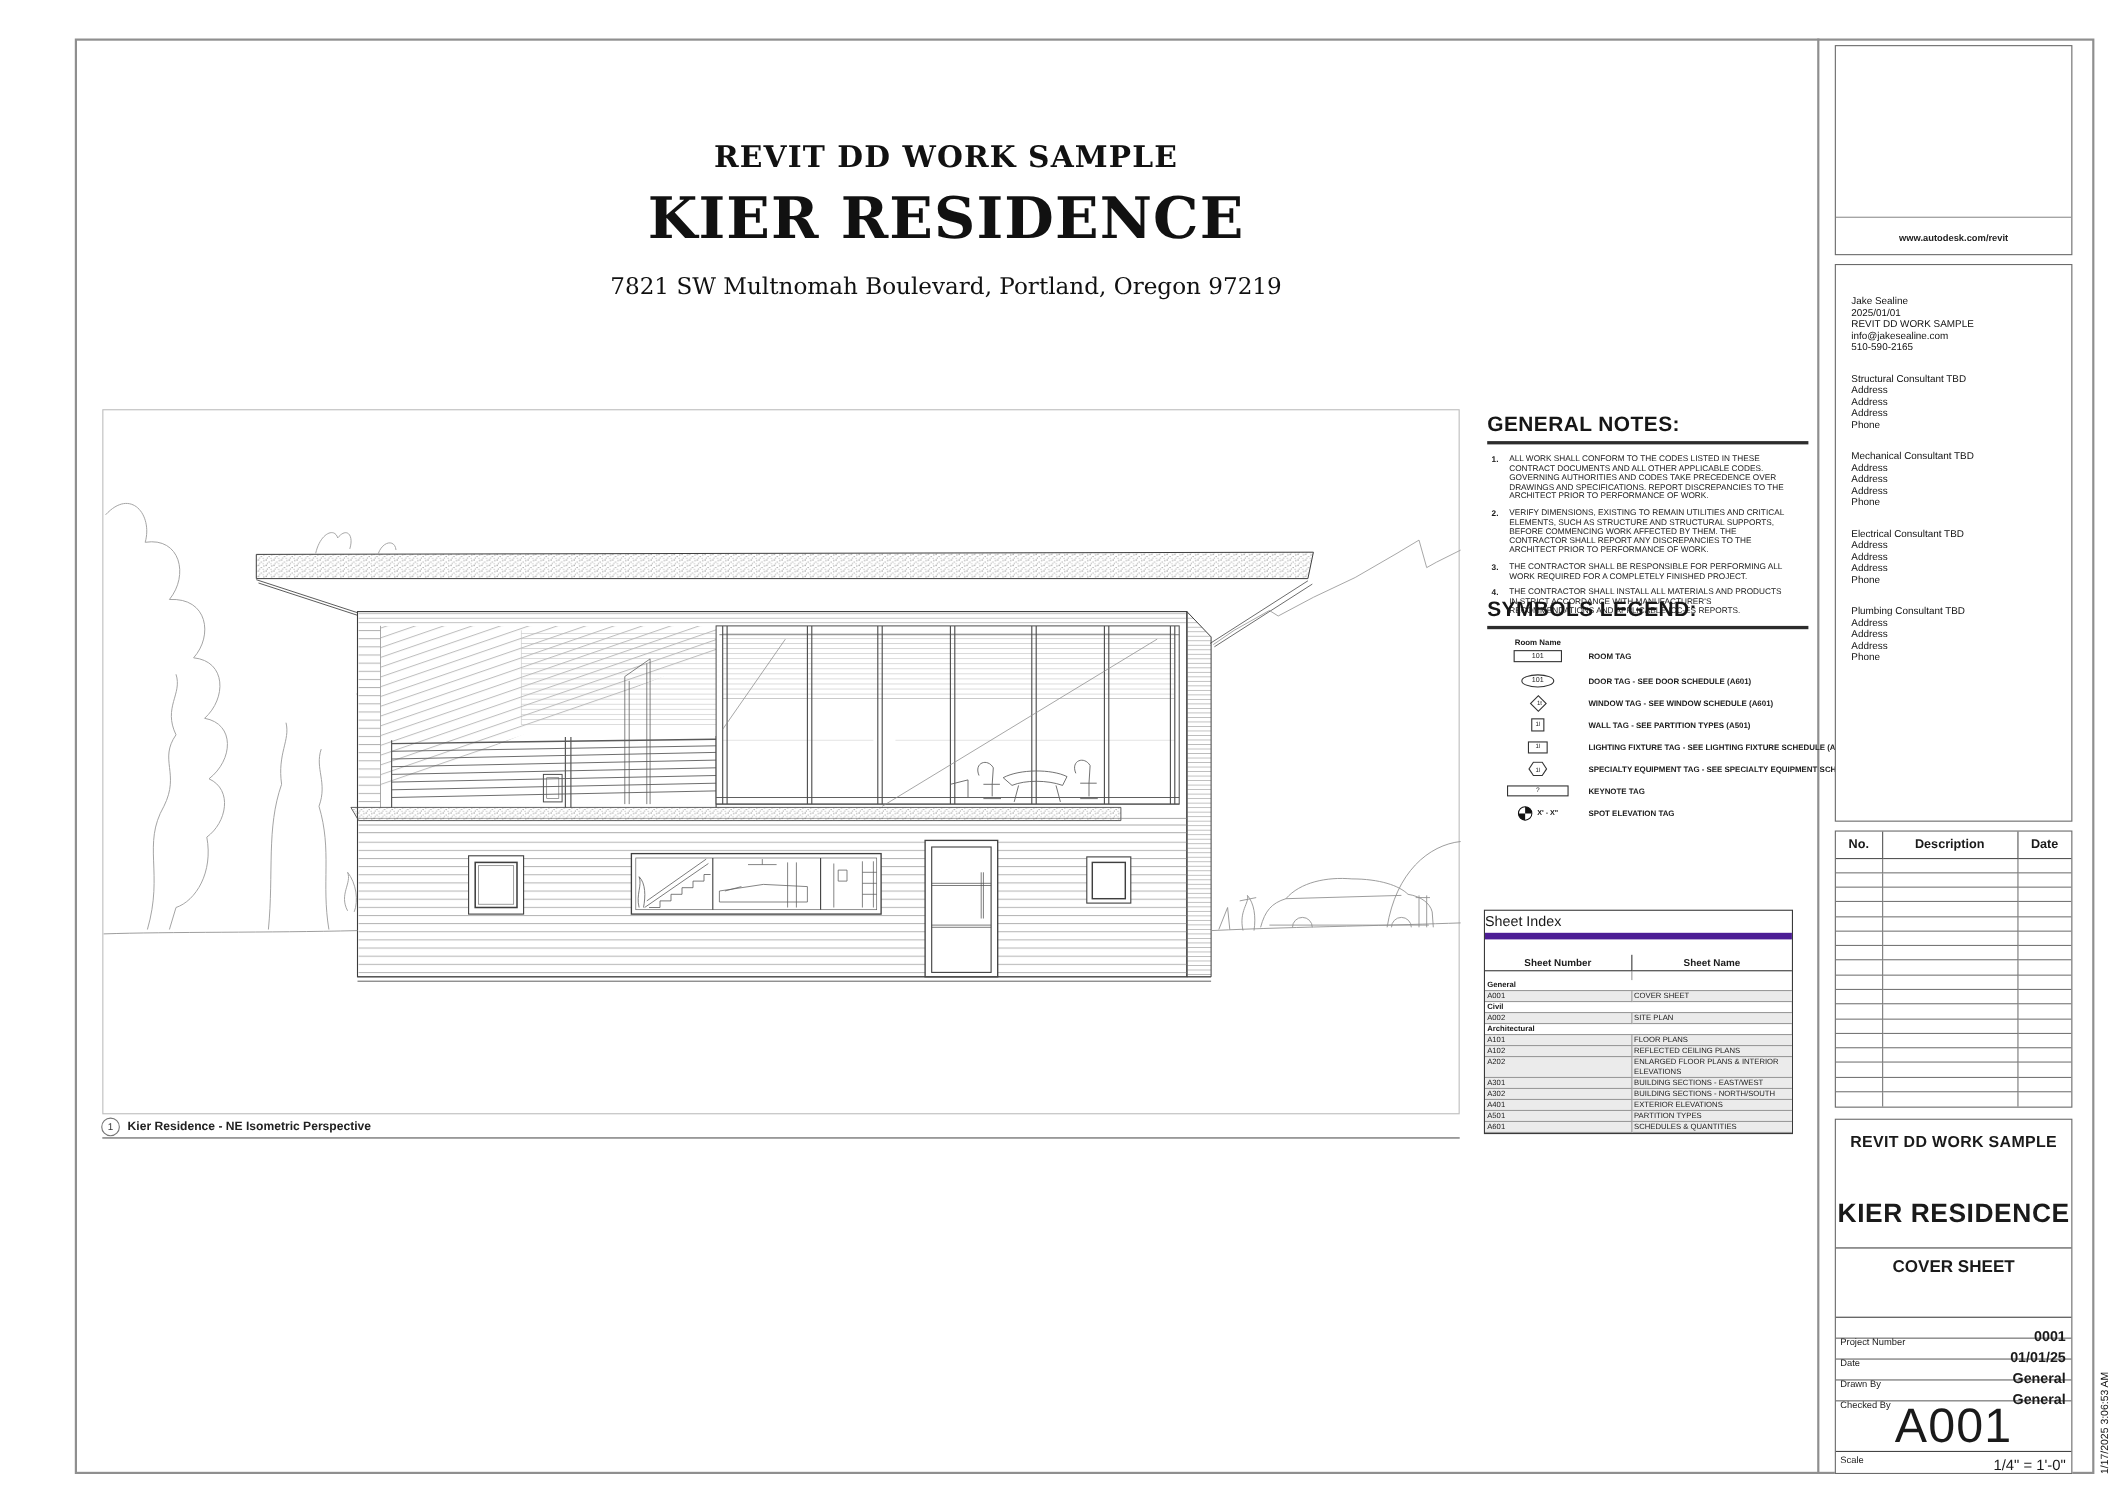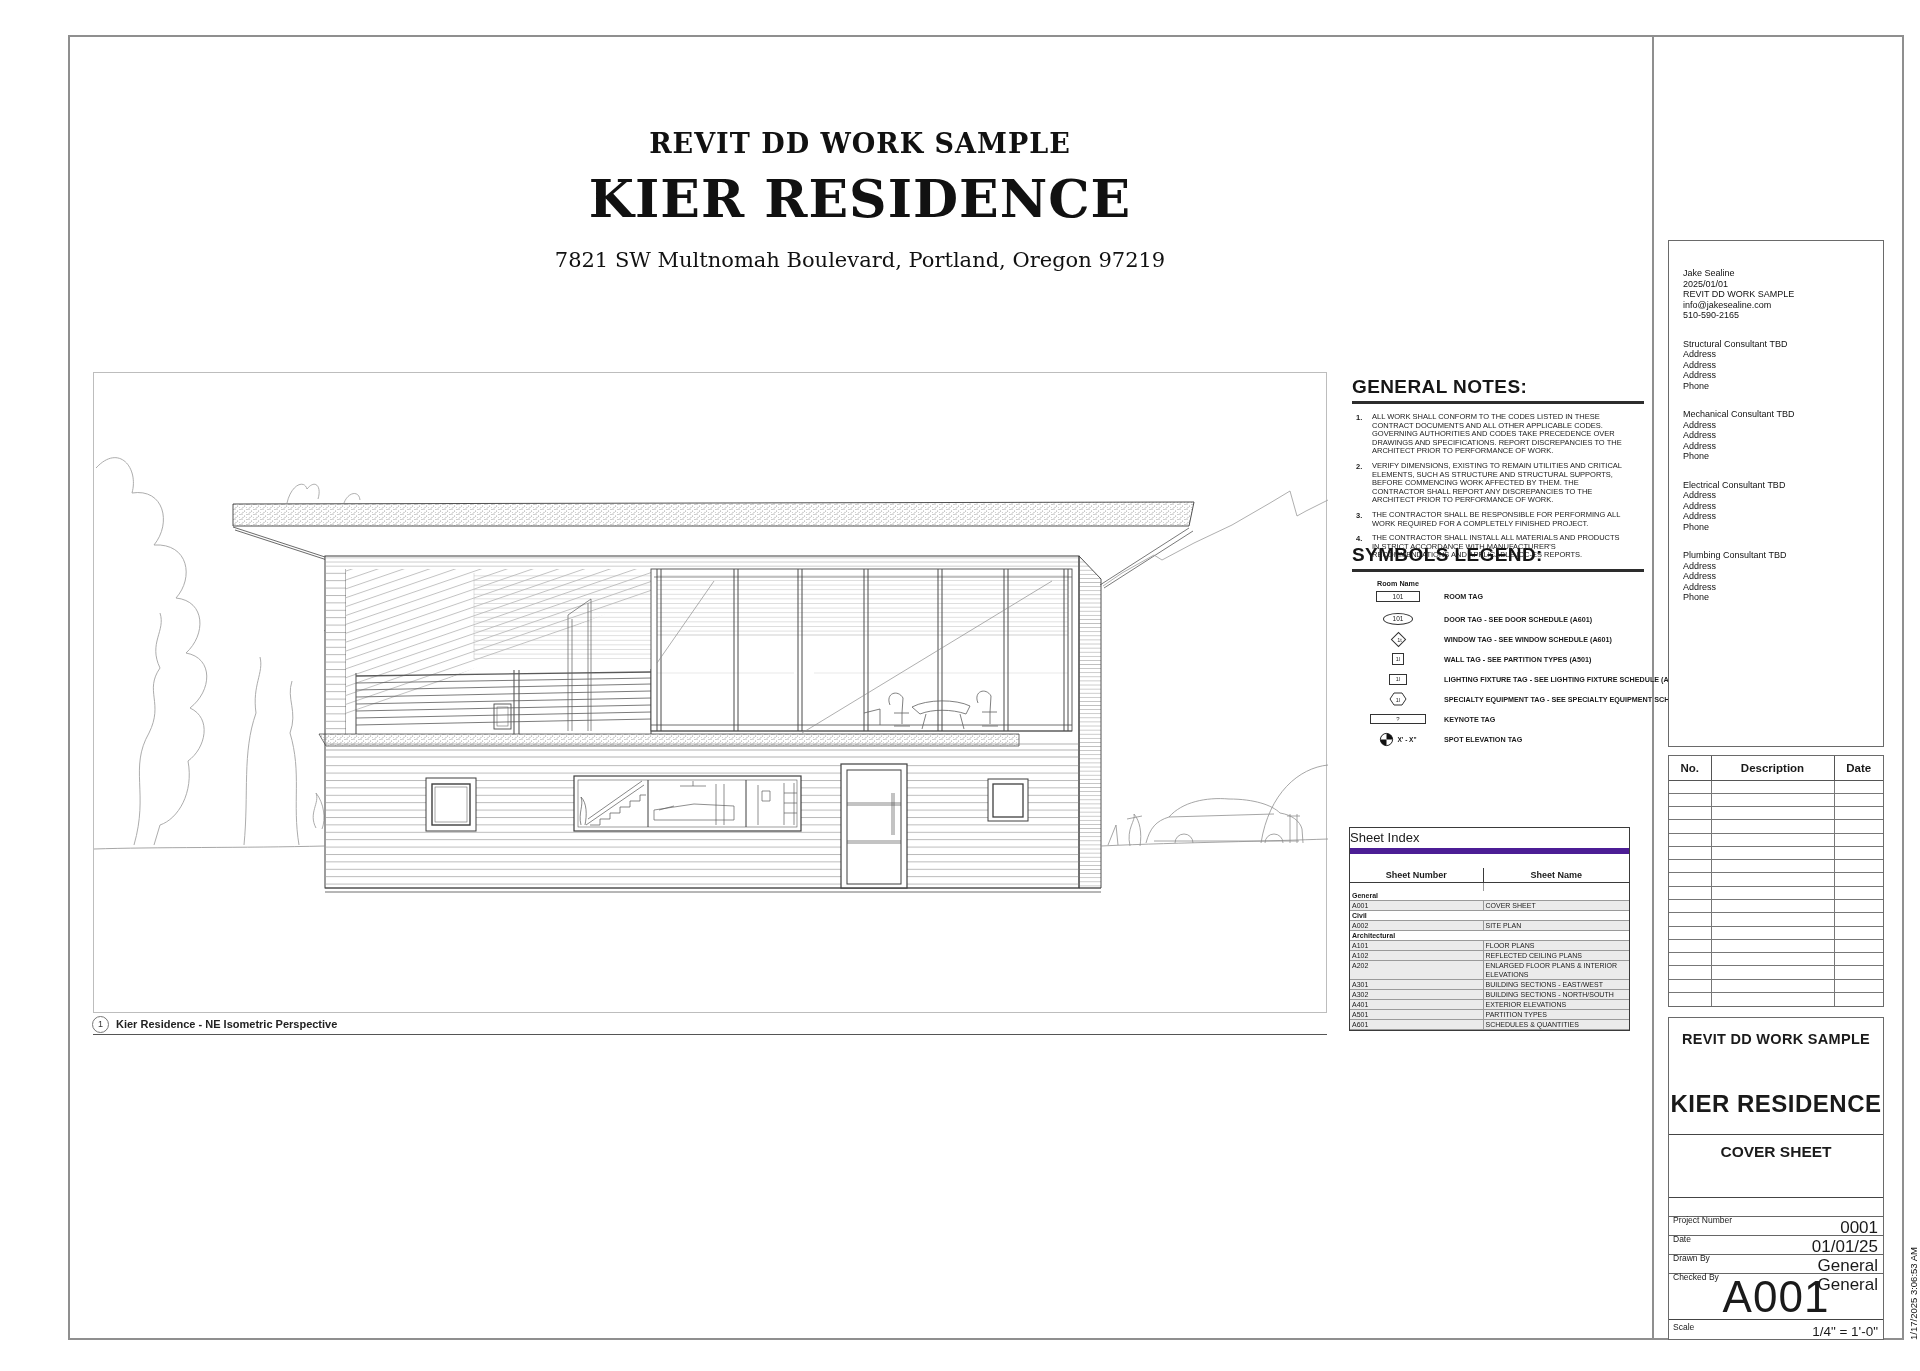--- a/index.html
+++ b/index.html
@@ -76,21 +76,21 @@
   .rev-table tr:last-child td { border-bottom:none; }
 
   .tb-box { top:1017px; height:323px; }
   .tb-label { margin-top:13px; text-align:center; font-size:14.5px; font-weight:600; letter-spacing:.3px; }
   .tb-title { margin-top:43px; text-align:center; font-size:24px; font-weight:600; letter-spacing:.5px; }
   .tb-hr1 { margin-top:16px; border-top:1.2px solid #444; }
   .tb-sheetname { margin-top:8px; text-align:center; font-size:15.5px; font-weight:600; }
   .tb-fields { margin-top:36px; border-top:1.2px solid #444; }
   .tb-frow { position:relative; height:19px; border-bottom:.8px solid #666; }
   .tb-flabel { position:absolute; left:4px; top:17px; font-size:8.5px; font-weight:400; }
-  .tb-fvalue { position:absolute; right:5px; top:20px; font-size:17px; font-weight:400; }
+  .tb-fvalue { position:absolute; right:5px; top:9px; font-size:13px; font-weight:700; }
   .tb-number { text-align:center; font-size:44px; font-weight:500; letter-spacing:1px; height:44px; line-height:46px; margin-top:0px; }
   .tb-scale-row { position:relative; border-top:1.2px solid #444; height:23px; margin-top:1px; }
   .tb-scale-label { position:absolute; left:4px; top:2px; font-size:8.5px; }
   .tb-scale-value { position:absolute; right:5px; top:4px; font-size:13.5px; font-weight:500; }
 
   .timestamp { position:absolute; left:1908px; top:1340px; transform:rotate(-90deg); transform-origin:0 0; font-size:9.5px; font-weight:500; white-space:nowrap; color:#111; }
 </style>
 </head>
 <body>
 
@@ -431,20 +431,24 @@
             <td>PARTITION TYPES</td>
           </tr>
         <tr class="shaded">
             <td class="num">A601</td>
             <td>SCHEDULES &amp; QUANTITIES</td>
           </tr>
       </tbody>
     </table>
   </div>
 
+  <div class="sb-box logo-box">
+    <div class="logo-sep"></div>
+    <div class="logo-url">www.autodesk.com/revit</div>
+  </div>
 
   <div class="sb-box consult-box">
     <div class="c-block">Jake Sealine
 2025/01/01
 REVIT DD WORK SAMPLE
 info@jakesealine.com
 510-590-2165</div>
     <div class="c-block">Structural Consultant TBD
 Address
 Address

